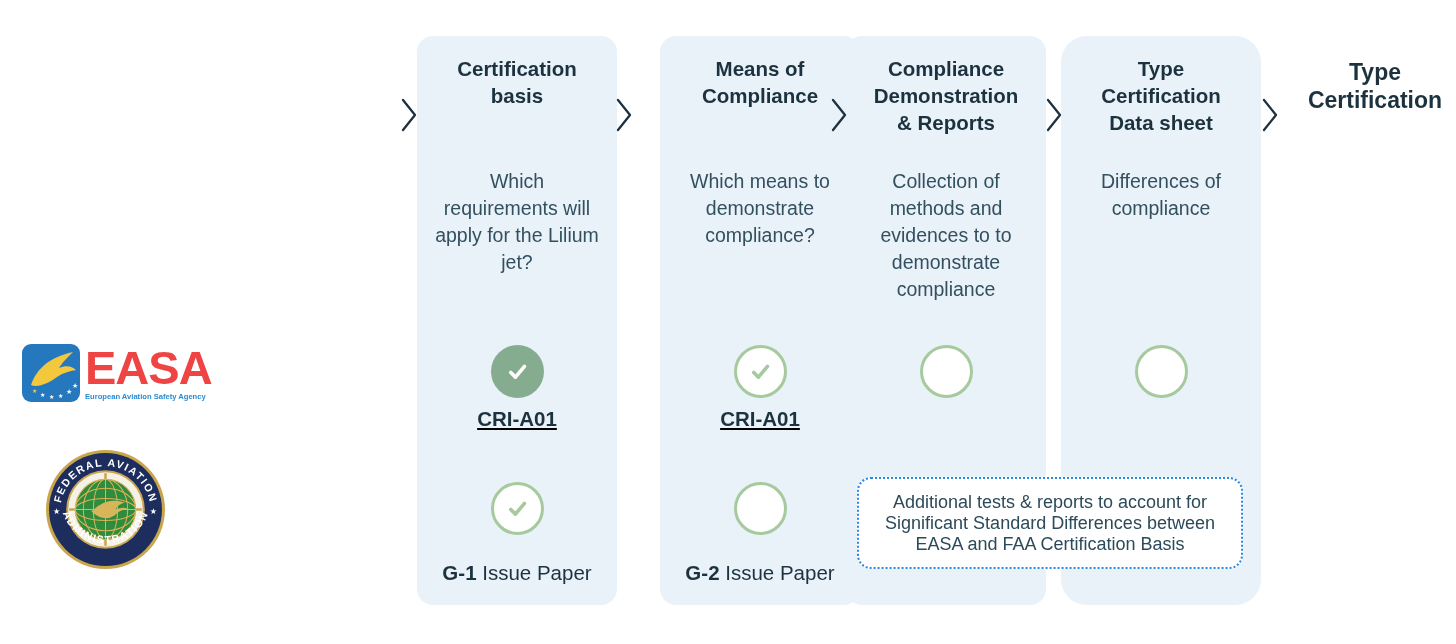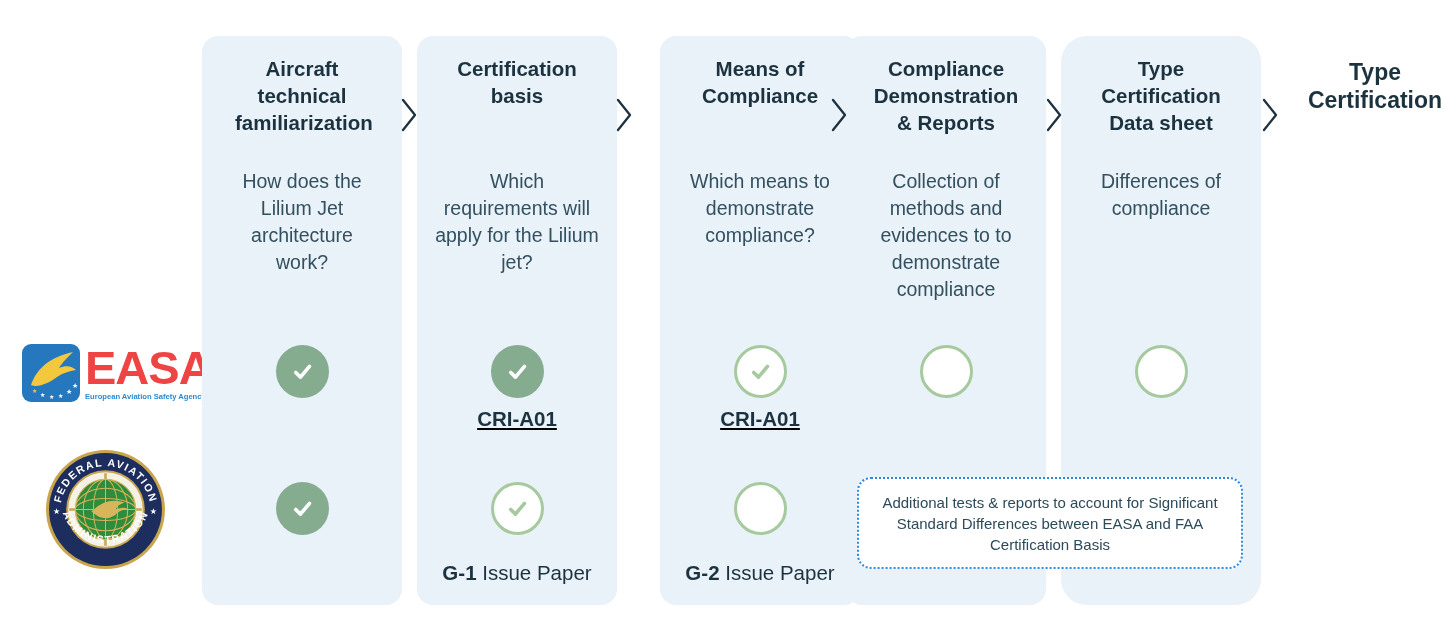--- a/index.html
+++ b/index.html
@@ -48,21 +48,21 @@
   .fa1 { left:401px; } .fa2 { left:616px; } .fa3 { left:831px; } .fa4 { left:1046px; } .fa5 { left:1262px; }
 
   
   .final-step { position:absolute; left:1296px; top:58px; width:158px; text-align:center;
                 font-weight:700; font-size:23px; line-height:28px; color:#1c333f; }
 
   
   .note-box { position:absolute; left:857px; top:477px; width:386px; min-height:92px; z-index:5;
               background:#ffffff; border:2px dotted #2e86e0; border-radius:14px;
               display:flex; align-items:center; justify-content:center; padding:12px 14px; }
-  .note-text { text-align:center; font-size:15px; line-height:21px; color:#2c4a59; }
+  .note-text { text-align:center; font-size:18px; line-height:21px; color:#2c4a59; }
 
   
   .easa-logo { position:absolute; left:22px; top:344px; display:flex; align-items:flex-start; }
   .easa-square { width:58px; height:58px; }
   .easa-textblock { margin-left:5px; padding-top:0px; }
   .easa-name { font-weight:700; font-size:47px; line-height:47px; letter-spacing:-1px; color:#ef4444; }
   .easa-tagline { margin-top:1px; font-size:7.6px; font-weight:700; color:#2a8ad2; white-space:nowrap; }
 
   
   .faa-seal { position:absolute; left:44px; top:448px; width:123px; height:123px; }
@@ -114,48 +114,30 @@
     <text font-size="10.5" font-weight="bold" fill="#ffffff" letter-spacing="1.5">
       <textPath href="#faaTopArc" startOffset="50%" text-anchor="middle">FEDERAL AVIATION</textPath>
     </text>
     <text font-size="10.5" font-weight="bold" fill="#ffffff" letter-spacing="1.5">
       <textPath href="#faaBottomArc" startOffset="50%" text-anchor="middle">ADMINISTRATION</textPath>
     </text>
     <text x="9" y="65" font-size="8" fill="#ffffff">★</text>
     <text x="105" y="65" font-size="8" fill="#ffffff">★</text>
   </svg>
 
-  <div class="card c1">
-    <div class="card-title">Aircraft technical familiarization</div>
-    <div class="card-desc">How does the Lilium Jet architecture work?</div>
+
+  <div class="card c2">
+    <div class="card-title">Certification basis</div>
+    <div class="card-desc">Which requirements will apply for the Lilium jet?</div>
     <div class="cell cell-easa">
       <div class="status-circle" data-status="done">
         <svg class="check" viewBox="0 0 24 24">
             <path d="M6 12.8l4.2 4.2 8-9.6"></path>
           </svg>
       </div>
-    </div>
-    <div class="cell cell-faa">
-      <div class="status-circle" data-status="done">
-        <svg class="check" viewBox="0 0 24 24">
-            <path d="M6 12.8l4.2 4.2 8-9.6"></path>
-          </svg>
-      </div>
-    </div>
-  </div>
-
-  <div class="card c2">
-    <div class="card-title">Certification basis</div>
-    <div class="card-desc">Which requirements will apply for the Lilium jet?</div>
-    <div class="cell cell-easa">
-      <div class="status-circle" data-status="done">
-        <svg class="check" viewBox="0 0 24 24">
-            <path d="M6 12.8l4.2 4.2 8-9.6"></path>
-          </svg>
-      </div>
       <div class="circle-label">CRI-A01</div>
     </div>
     <div class="cell cell-faa">
       <div class="status-circle" data-status="partial">
         <svg class="check" viewBox="0 0 24 24">
             <path d="M6 12.8l4.2 4.2 8-9.6"></path>
           </svg>
       </div>
     </div>
     <div class="faa-paper-label"><span class="fw-b">G-1</span><span> Issue Paper</span></div>

